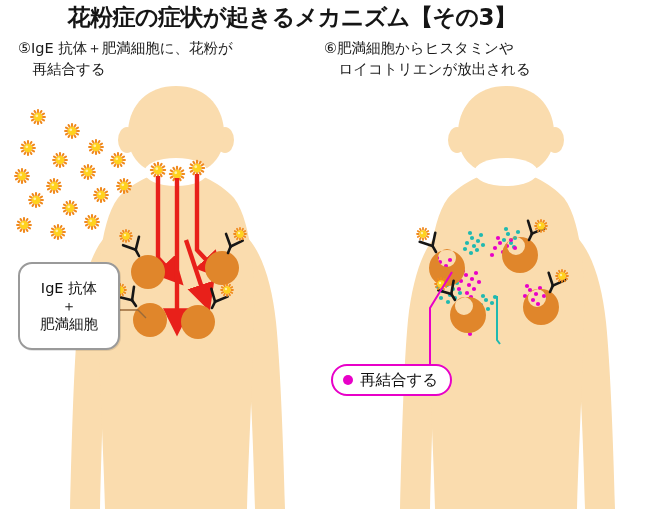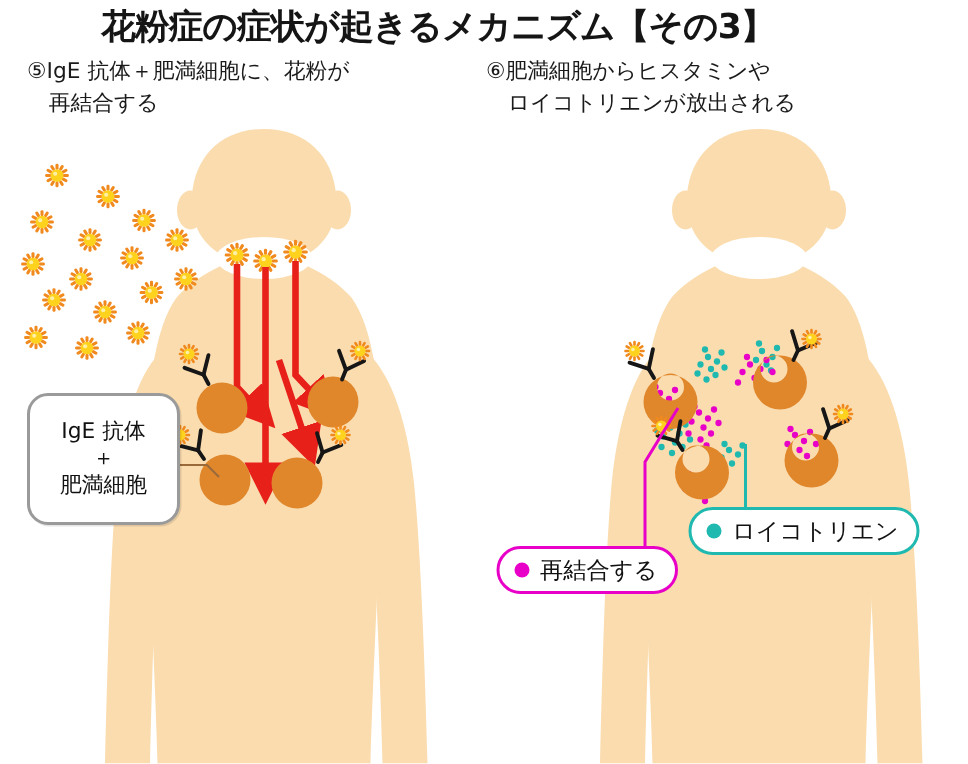--- a/index.html
+++ b/index.html
@@ -378,18 +378,14 @@
 
   <div class="tagbox" id="ige-box">IgE 抗体
 ＋
 肥満細胞</div>
 
   <div class="legend-box" id="legend-histamine">
     <span class="legend-dot" id="dot-histamine"></span>
     <span>再結合する</span>
   </div>
 
-  <div class="legend-box" id="legend-leukotriene">
-    <span class="legend-dot" id="dot-leukotriene"></span>
-    <span>ロイコトリエン</span>
-  </div>
 
 </div>
 
 </body></html>

